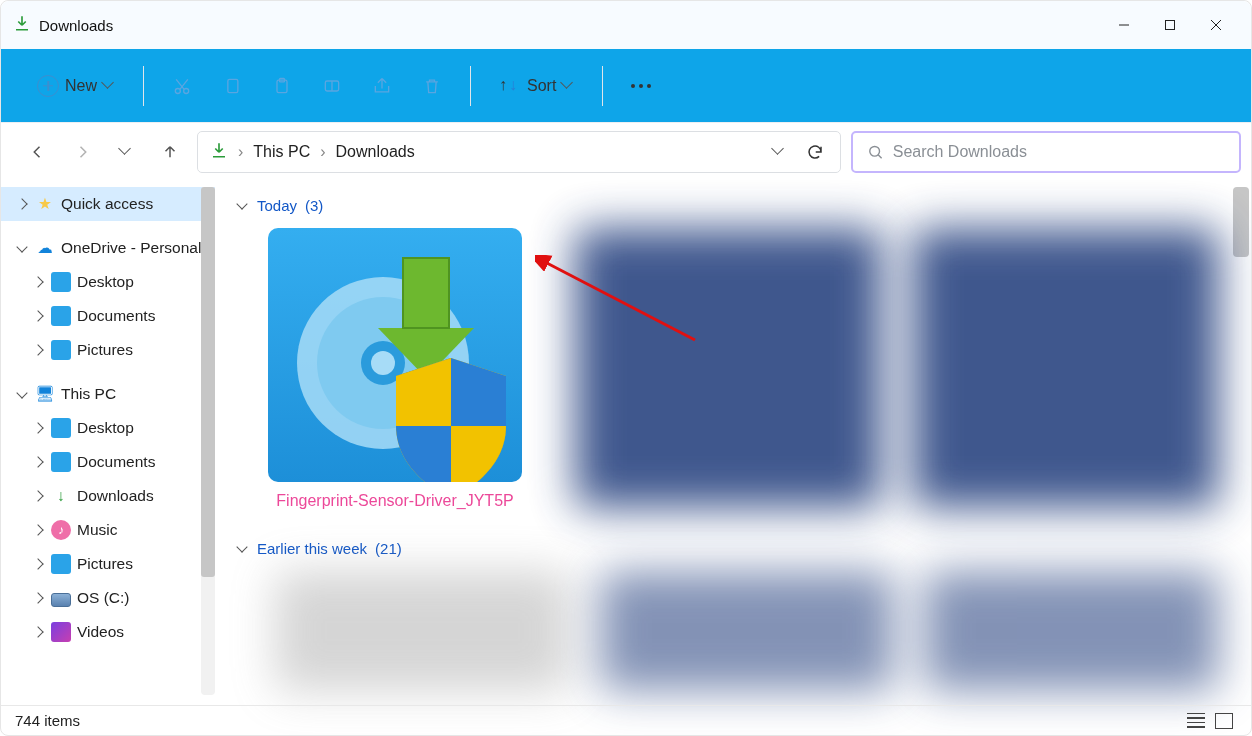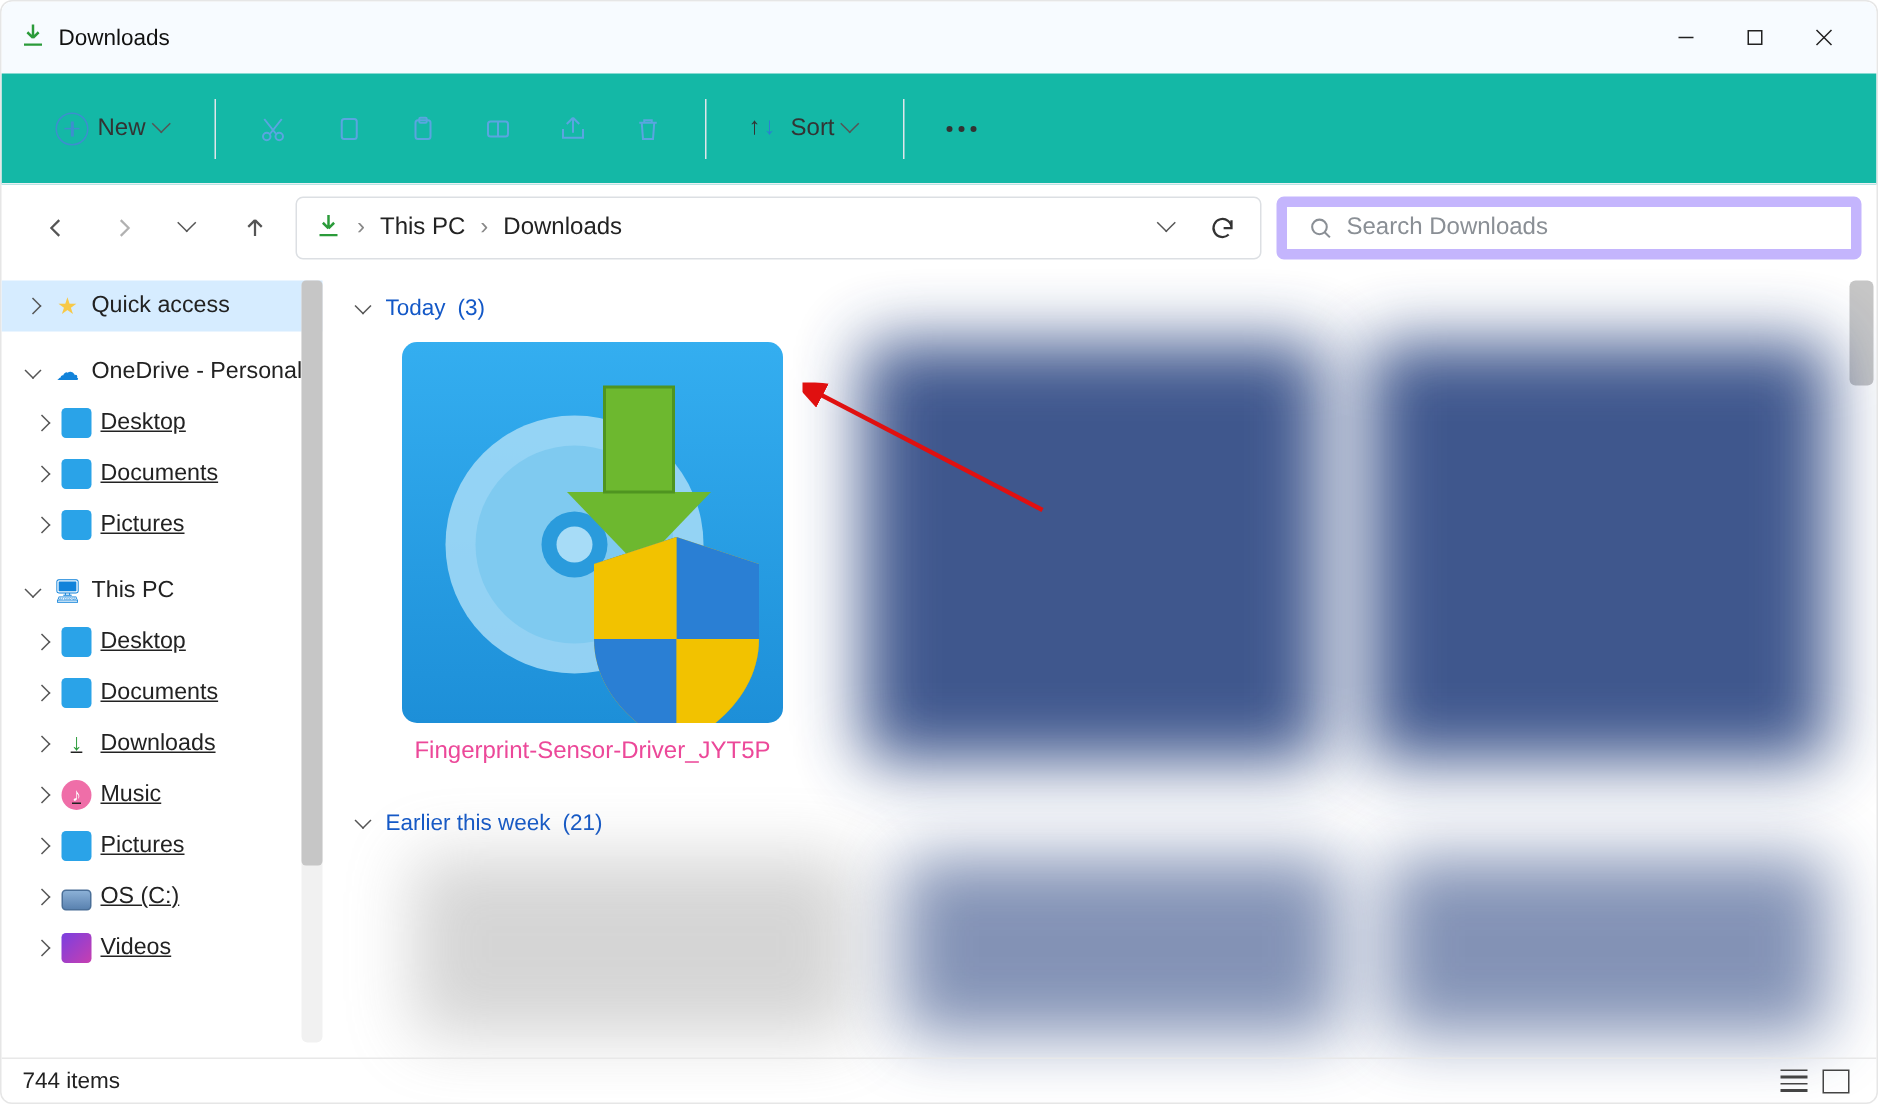--- a/index.html
+++ b/index.html
@@ -4,47 +4,47 @@
 <style>
   * { box-sizing: border-box; margin: 0; padding: 0; font-family: "Segoe UI", sans-serif; }
   body { width: 1252px; height: 736px; background: #fff; overflow: hidden; position: relative; border-radius: 8px; border:1px solid #e6e6e6;}
   
   .titlebar { height: 48px; display:flex; align-items:center; padding:0 12px; background:#f7fbff; border-top-left-radius:8px; border-top-right-radius:8px;}
   .titlebar .title { font-size:15px; margin-left:8px; color:#111;}
   .titlebar .right { margin-left:auto; display:flex; }
   .win-btn { width:46px; height:32px; display:flex; align-items:center; justify-content:center; }
   .win-btn svg { width:12px; height:12px; stroke:#222; fill:none; stroke-width:1;}
   
-  .toolbar { height:74px; display:flex; align-items:center; padding:0 24px; gap:6px; background:#14b8a6; border-bottom:1px solid #eceff3;}
+  .toolbar { height:74px; display:flex; align-items:center; padding:0 24px; gap:6px; background:#0ea5e9; border-bottom:1px solid #eceff3;}
   .tb-btn { height:44px; display:flex; align-items:center; padding:0 12px; border-radius:6px; color:#333;}
   .tb-btn.icon { width:44px; justify-content:center; padding:0; }
   .tb-sep { width:1px; height:40px; background:#e0e5ea; margin:0 10px;}
   .tb-btn .label { font-size:16px; margin:0 6px;}
   .chev { width:12px;height:12px; display:inline-block;}
   .chev::before{content:''; display:block; width:8px;height:8px; border-right:1.5px solid #555;border-bottom:1.5px solid #555; transform:rotate(45deg); margin-top:-2px;}
   
   .addr-row { height:58px; display:flex; align-items:center; padding: 8px 10px 8px 14px; gap:10px;}
   .nav-btns { display:flex; gap:18px; align-items:center; padding-left:10px; padding-right:4px;}
   .nav-btn { width:26px; height:26px; display:flex; align-items:center; justify-content:center; color:#555;}
   .addr-bar { flex:1; height:42px; border:1px solid #dcdfe3; border-radius:5px; display:flex; align-items:center; padding:0 12px; gap:10px; font-size:16px; color:#222;}
   .addr-bar .crumb-sep { color:#888;}
   .addr-bar .spacer{flex:1;}
   .addr-bar .addr-btn { width:26px; height:26px; display:flex; align-items:center; justify-content:center;}
-  .search-bar { width:390px; height:42px; border:7px solid #c4b5fd; border-radius:5px; display:flex; align-items:center; padding:0 14px; gap:9px;}
+  .search-bar { width:390px; height:42px; border:2px solid #c4b5fd; border-radius:5px; display:flex; align-items:center; padding:0 14px; gap:9px;}
   .search-bar input { border:none; outline:none; font-size:16px; color:#444; width:100%; background:transparent;}
   .search-bar input::placeholder{color:#8a8f95;}
   
   .main { display:flex; height:calc(736px - 48px - 74px - 58px - 30px); }
   .sidebar { width:214px; position:relative; font-size:15.5px; color:#222;}
   .side-scroll-track{position:absolute; right:0; top:6px; bottom:12px; width:14px; background:#f1f1f1; border-radius:4px;}
   .side-thumb{position:absolute; right:0; top:6px; width:14px; height:390px; background:#c6c6c6; border-radius:3px;}
   .tree { padding-top:6px;}
   .tree-item { display:flex; align-items:center; height:34px; padding-left:14px; gap:6px; white-space:nowrap;}
   .tree-item.selected { background:#d6ecff;}
-  .tree-item.child { padding-left:20px;text-decoration:underline;}
+  .tree-item.child { padding-left:30px;}
   .tw { width:14px; height:14px; display:flex; align-items:center; justify-content:center;}
   .tw::before{content:''; display:block; width:7px;height:7px; border-right:1.5px solid #555;border-bottom:1.5px solid #555;}
   .tw.right::before{ transform:rotate(-45deg);}
   .tw.down::before{ transform:rotate(45deg); margin-top:-3px;}
   .ico { width:20px; height:20px; display:inline-flex; align-items:center; justify-content:center; border-radius:3px;}
   .ico.folder{background:#2aa3e8;} .ico.doc{background:#2aa3e8;} .ico.pic{background:#2aa3e8;}
   .ico.star{ color:#f7c948;}
   .ico.cloud{ color:#1283da;}
   .ico.pc{ color:#1283da;}
   .ico.dl{ color:#2b9b3a;}

